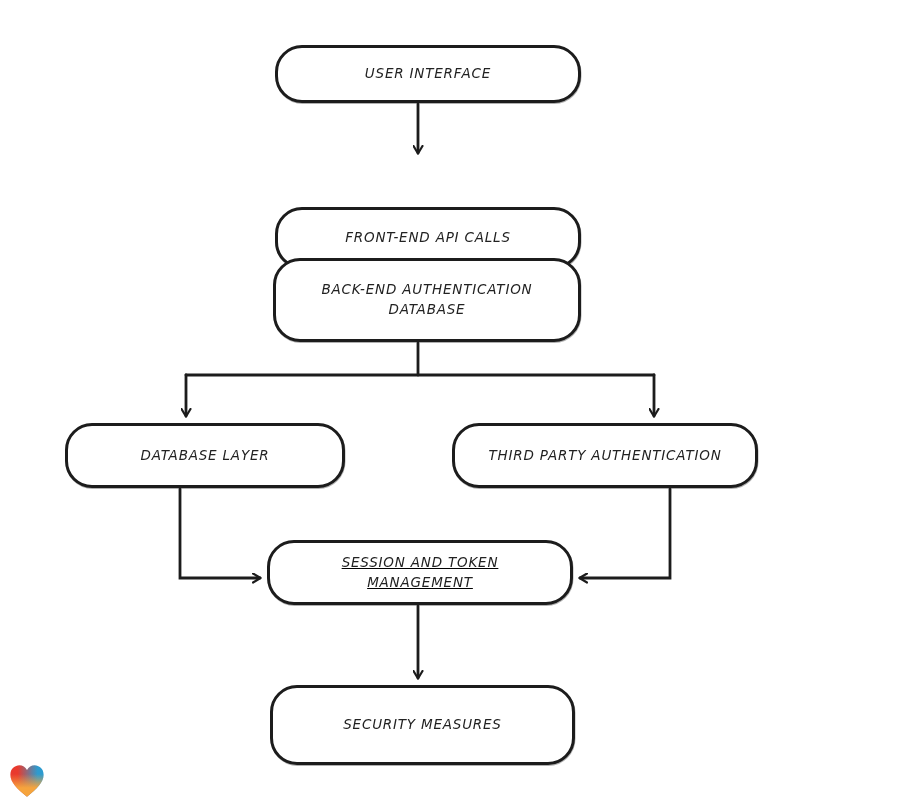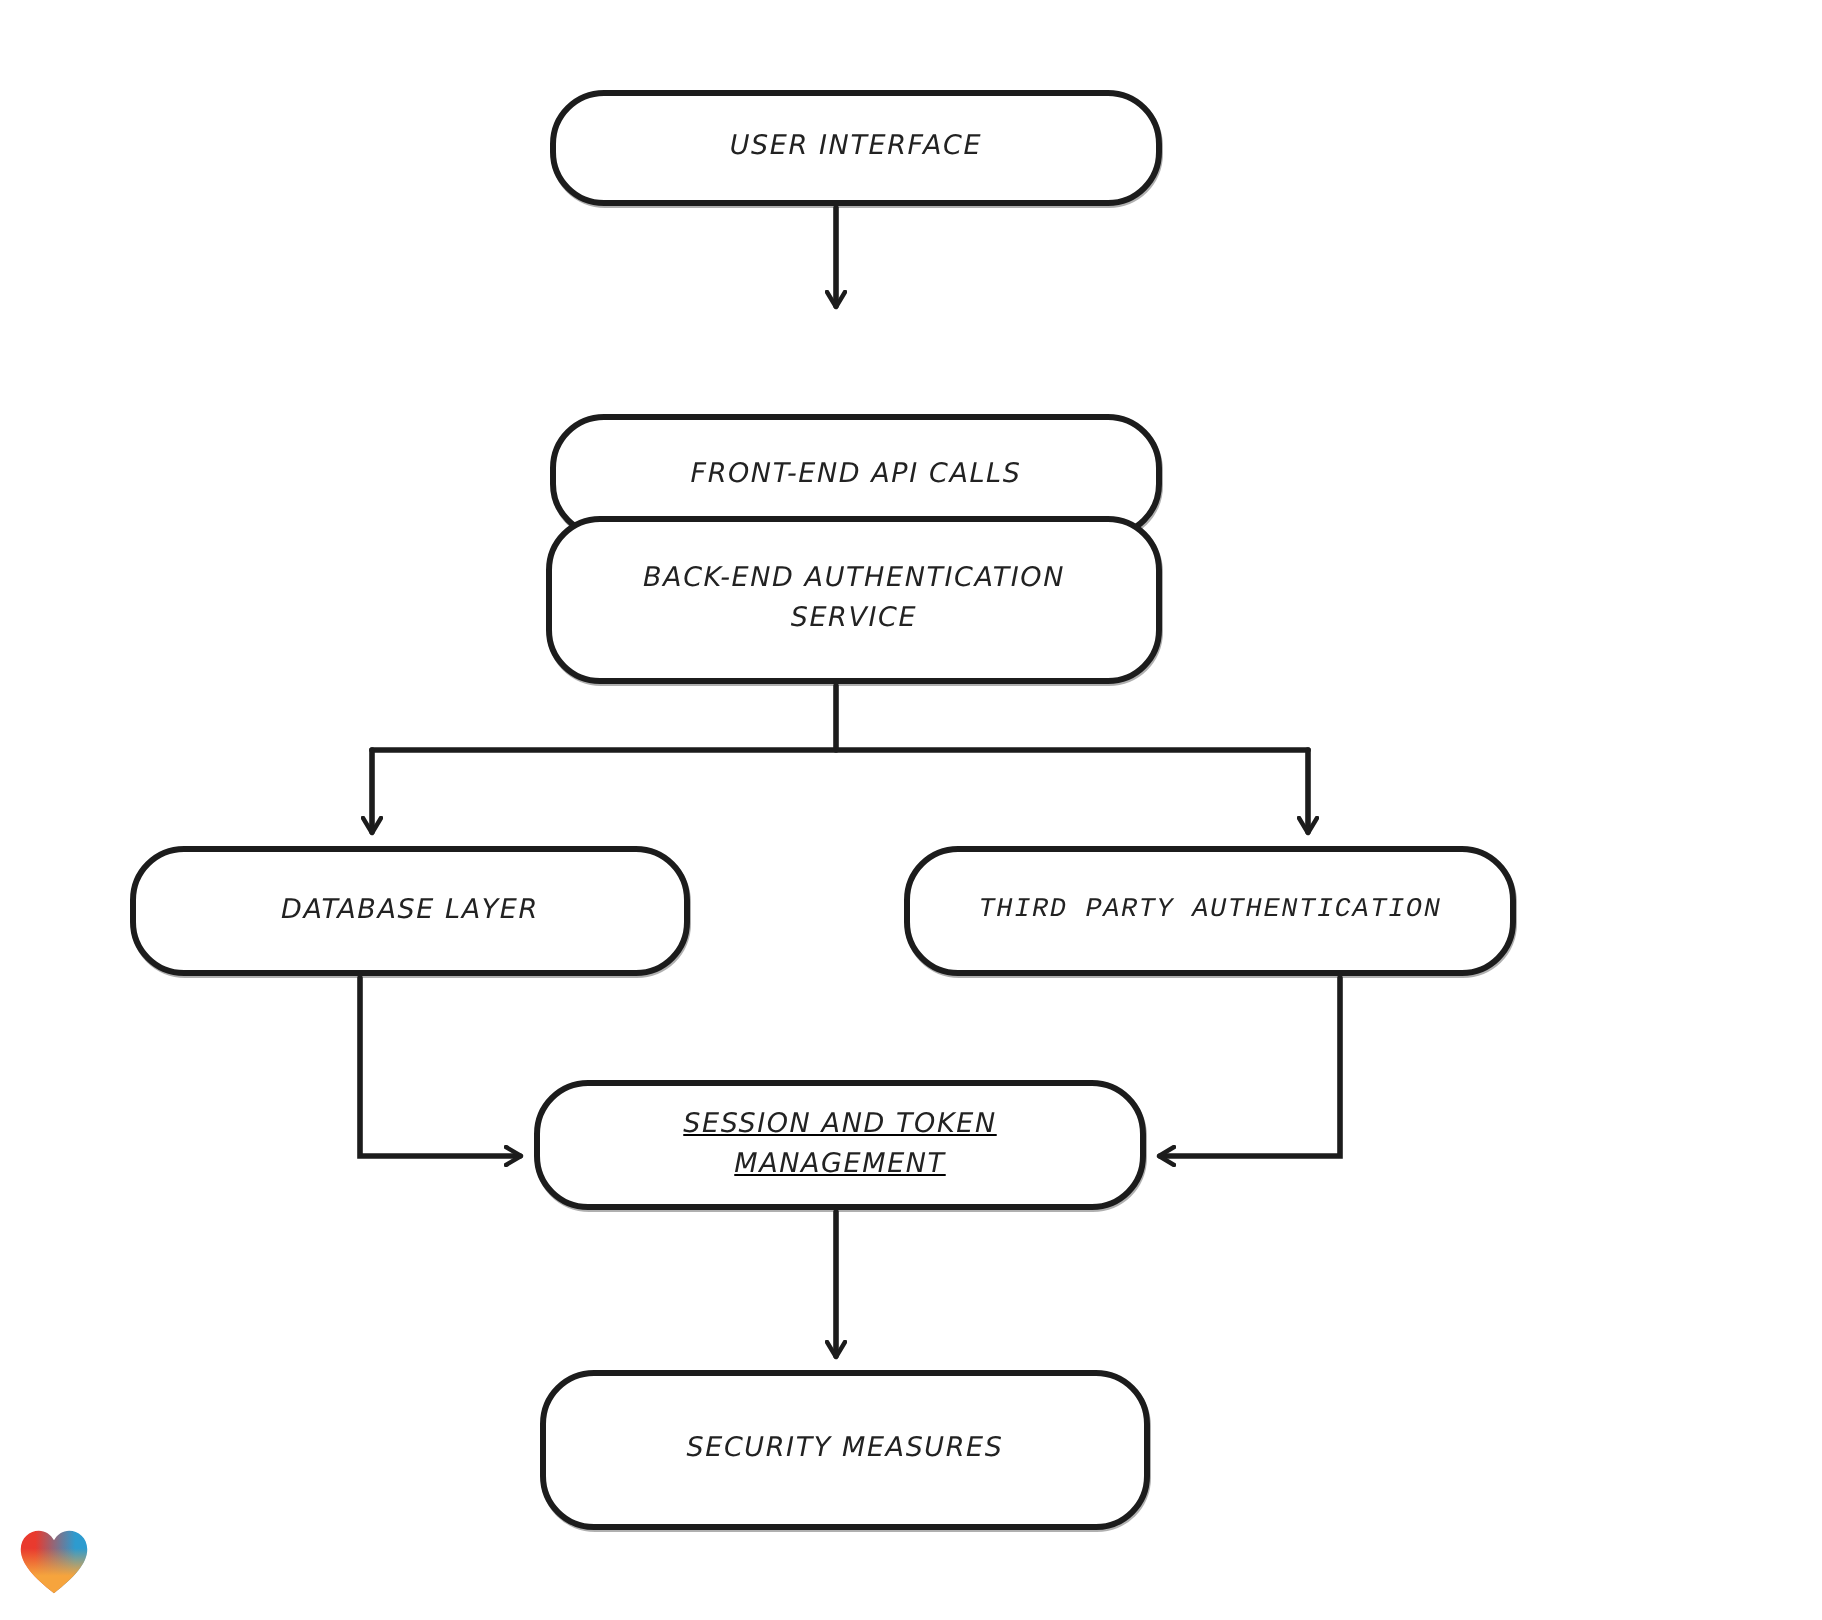--- a/index.html
+++ b/index.html
@@ -38,21 +38,21 @@
     color: #222222;
     line-height: 1.45;
     padding: 0 14px;
   }
   .node--wrap .node-label { max-width: 235px; }
 
   .n-user-interface       { left: 275px; top:  45px; width: 306px; height: 58px; }
   .n-front-end-api        { left: 275px; top: 160px; width: 306px; height: 62px; margin-top: 47px; }
   .n-back-end-auth        { left: 273px; top: 258px; width: 308px; height: 84px; }
   .n-database-layer       { left:  65px; top: 423px; width: 280px; height: 65px; }
-  .n-third-party-auth     { left: 452px; top: 423px; width: 306px; height: 65px; font-family: Liberation Mono, monospace; }
+  .n-third-party-auth     { left: 452px; top: 423px; width: 306px; height: 65px; }
   .n-session-token        { left: 267px; top: 540px; width: 306px; height: 65px; text-decoration: underline; }
   .n-security-measures    { left: 270px; top: 685px; width: 305px; height: 80px; }
 
   .brand-logo {
     position: absolute;
     left: 8px; top: 762px;
     width: 38px; height: 38px;
   }
 </style>
 </head>
@@ -81,21 +81,21 @@
 
   <div class="node n-user-interface">
     <span class="node-label">USER INTERFACE</span>
   </div>
 
   <div class="node n-front-end-api">
     <span class="node-label">FRONT-END API CALLS</span>
   </div>
 
   <div class="node n-back-end-auth node--wrap">
-    <span class="node-label">BACK-END AUTHENTICATION SERVICE</span>
+    <span class="node-label">BACK-END AUTHENTICATION DATABASE</span>
   </div>
 
   <div class="node n-database-layer">
     <span class="node-label">DATABASE LAYER</span>
   </div>
 
   <div class="node n-third-party-auth">
     <span class="node-label">THIRD PARTY AUTHENTICATION</span>
   </div>
 

